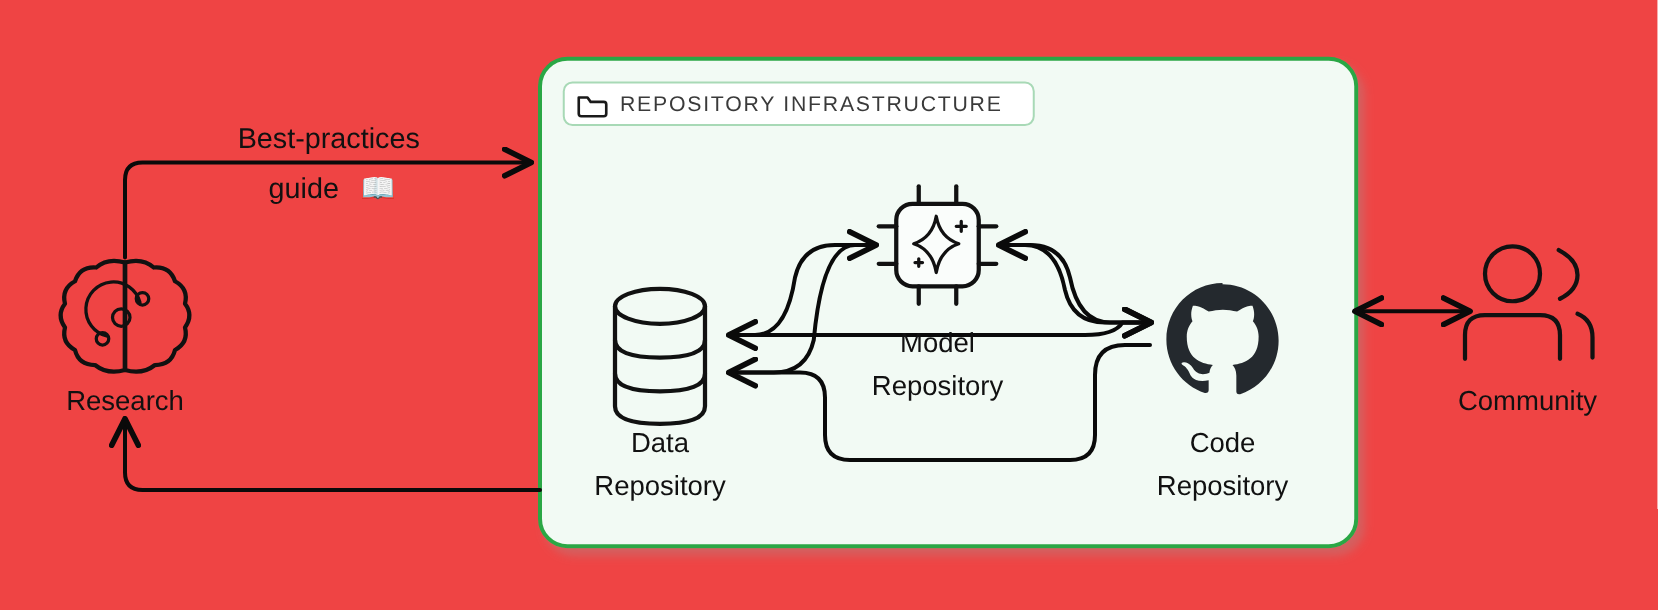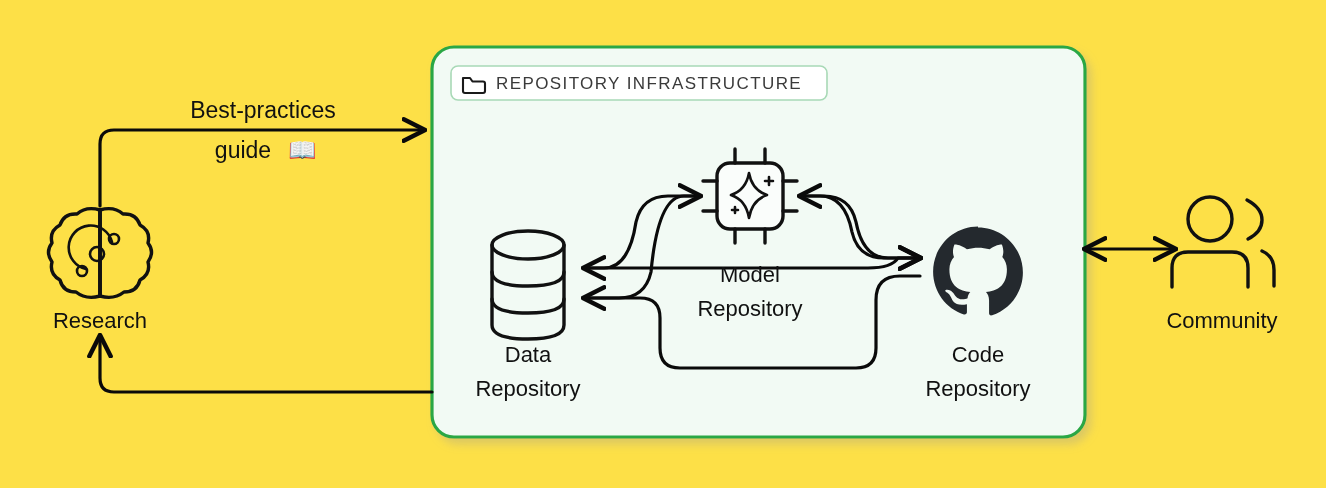--- a/index.html
+++ b/index.html
@@ -10,21 +10,21 @@
   body {
     width: 1326px;
     height: 488px;
     font-family: "Liberation Sans", sans-serif;
     overflow: hidden;
   }
   #canvas {
     position: relative;
     width: 1326px;
     height: 488px;
-    background: #fde047;
+    background: #ef4444;
   }
   #diagram-svg {
     position: absolute;
     inset: 0;
     width: 1326px;
     height: 488px;
   }
   .node-label {
     font-family: "Liberation Sans", sans-serif;
     font-size: 22px;

